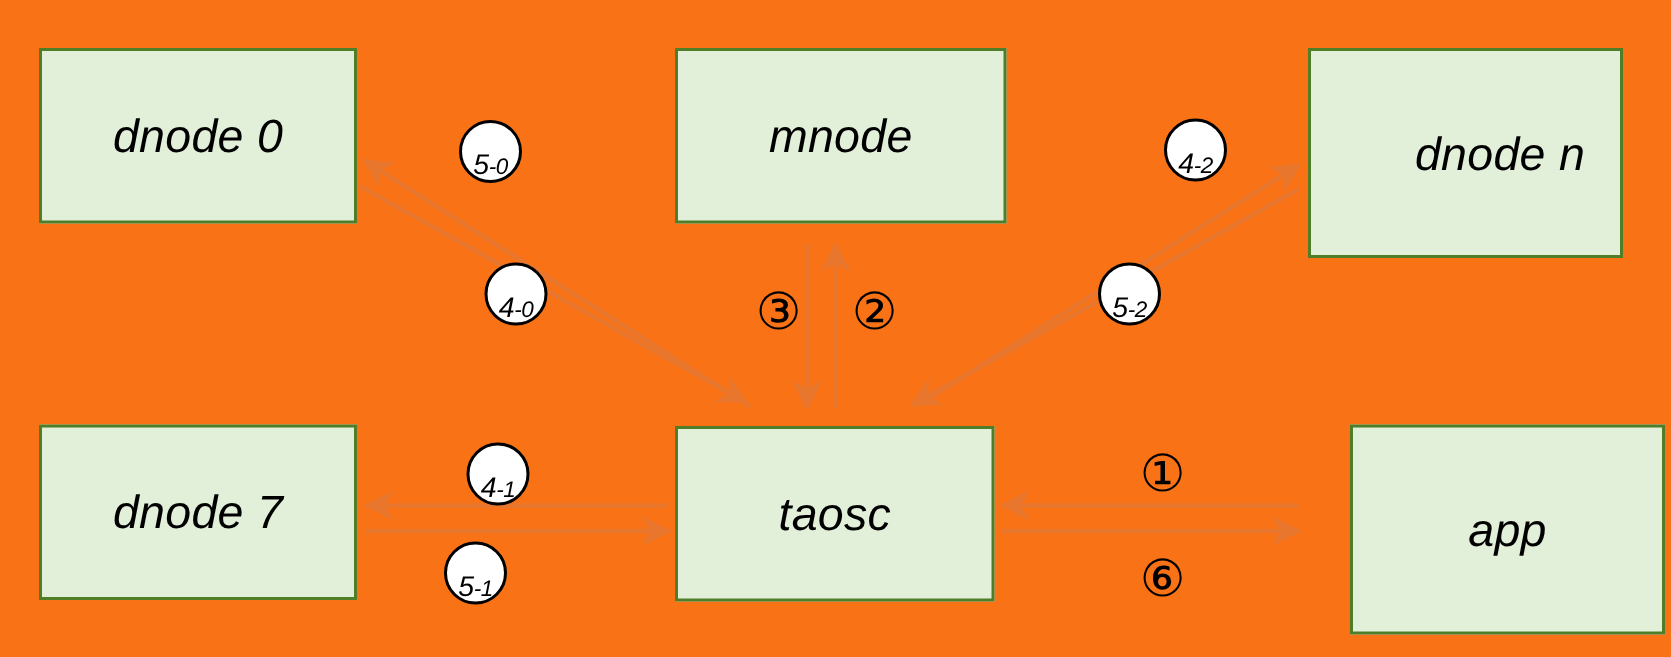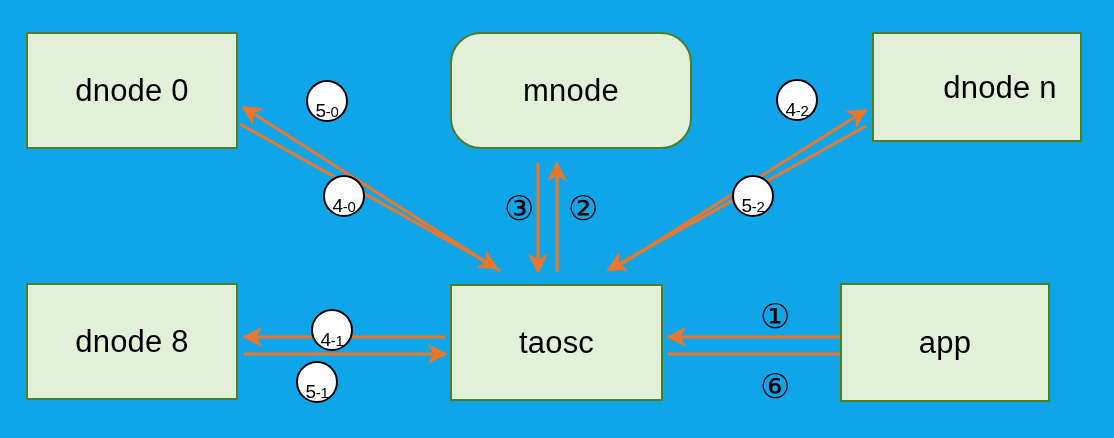--- a/index.html
+++ b/index.html
@@ -7,22 +7,23 @@
     padding: 0;
     background: #ffffff;
   }
   body {
     font-family: "Liberation Sans", sans-serif;
   }
   #canvas {
     position: relative;
     width: 1114px;
     height: 438px;
-    background: #0ea5e9;
+    background: #f97316;
     overflow: hidden;
+    font-style: italic;
   }
   #wires {
     position: absolute;
     left: 0;
     top: 0;
     width: 1114px;
     height: 438px;
   }
   .node-box {
     position: absolute;
@@ -91,33 +92,33 @@
       <line x1="445" y1="337" x2="244" y2="337"></line>
       <line x1="244" y1="354" x2="446" y2="354"></line>
       <line x1="866" y1="337" x2="668" y2="337"></line>
       <line x1="668" y1="354" x2="866" y2="354"></line>
     </g>
   </svg>
 
   <div class="node-box" id="node-0" style="left: 26px; top: 32px; width: 212px; height: 117px;">
     <span class="node-label">dnode 0</span>
   </div>
-  <div class="node-box" id="node-1" style="left: 450px; top: 32px; width: 242px; height: 117px; border-radius: 31px;">
+  <div class="node-box" id="node-1" style="left: 450px; top: 32px; width: 221px; height: 117px;">
     <span class="node-label">mnode</span>
   </div>
-  <div class="node-box" id="node-2" style="left: 872px; top: 32px; width: 210px; height: 110px; padding-left: 46px;">
+  <div class="node-box" id="node-2" style="left: 872px; top: 32px; width: 210px; height: 140px; padding-left: 46px;">
     <span class="node-label">dnode n</span>
   </div>
   <div class="node-box" id="node-3" style="left: 26px; top: 283px; width: 212px; height: 117px;">
-    <span class="node-label">dnode 8</span>
+    <span class="node-label">dnode 7</span>
   </div>
   <div class="node-box" id="node-4" style="left: 450px; top: 284px; width: 213px; height: 117px;">
     <span class="node-label">taosc</span>
   </div>
-  <div class="node-box" id="node-5" style="left: 840px; top: 283px; width: 210px; height: 119px;">
+  <div class="node-box" id="node-5" style="left: 900px; top: 283px; width: 210px; height: 140px;">
     <span class="node-label">app</span>
   </div>
 
   <div class="tag" id="tag-0" style="left: 306px; top: 80px; width: 42px; height: 42px;">
     <span class="tag-text"><span>5</span><span class="sub">-0</span></span>
   </div>
   <div class="tag" id="tag-1" style="left: 323px; top: 175px; width: 42px; height: 42px;">
     <span class="tag-text"><span>4</span><span class="sub">-0</span></span>
   </div>
   <div class="tag" id="tag-2" style="left: 776px; top: 79px; width: 42px; height: 42px;">
@@ -125,21 +126,21 @@
   </div>
   <div class="tag" id="tag-3" style="left: 732px; top: 175px; width: 42px; height: 42px;">
     <span class="tag-text"><span>5</span><span class="sub">-2</span></span>
   </div>
   <div class="tag circled" id="tag-4" style="left: 498px; top: 183px; width: 42px; height: 42px;">
     <span class="tag-text">③</span>
   </div>
   <div class="tag circled" id="tag-5" style="left: 562px; top: 183px; width: 42px; height: 42px;">
     <span class="tag-text">②</span>
   </div>
-  <div class="tag" id="tag-6" style="left: 311px; top: 309px; width: 42px; height: 42px;">
+  <div class="tag" id="tag-6" style="left: 311px; top: 295px; width: 42px; height: 42px;">
     <span class="tag-text"><span>4</span><span class="sub">-1</span></span>
   </div>
   <div class="tag" id="tag-7" style="left: 296px; top: 361px; width: 42px; height: 42px;">
     <span class="tag-text"><span>5</span><span class="sub">-1</span></span>
   </div>
   <div class="tag circled" id="tag-8" style="left: 754px; top: 291px; width: 42px; height: 42px;">
     <span class="tag-text">①</span>
   </div>
   <div class="tag circled" id="tag-9" style="left: 754px; top: 361px; width: 42px; height: 42px;">
     <span class="tag-text">⑥</span>

